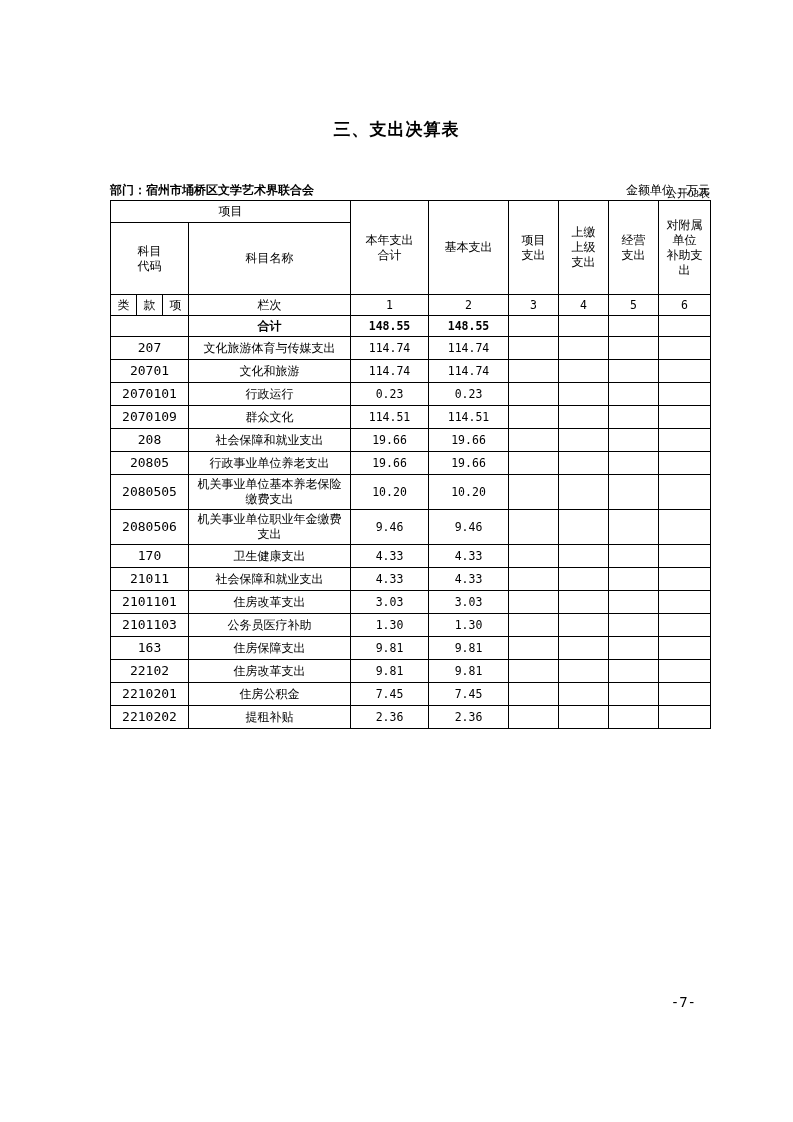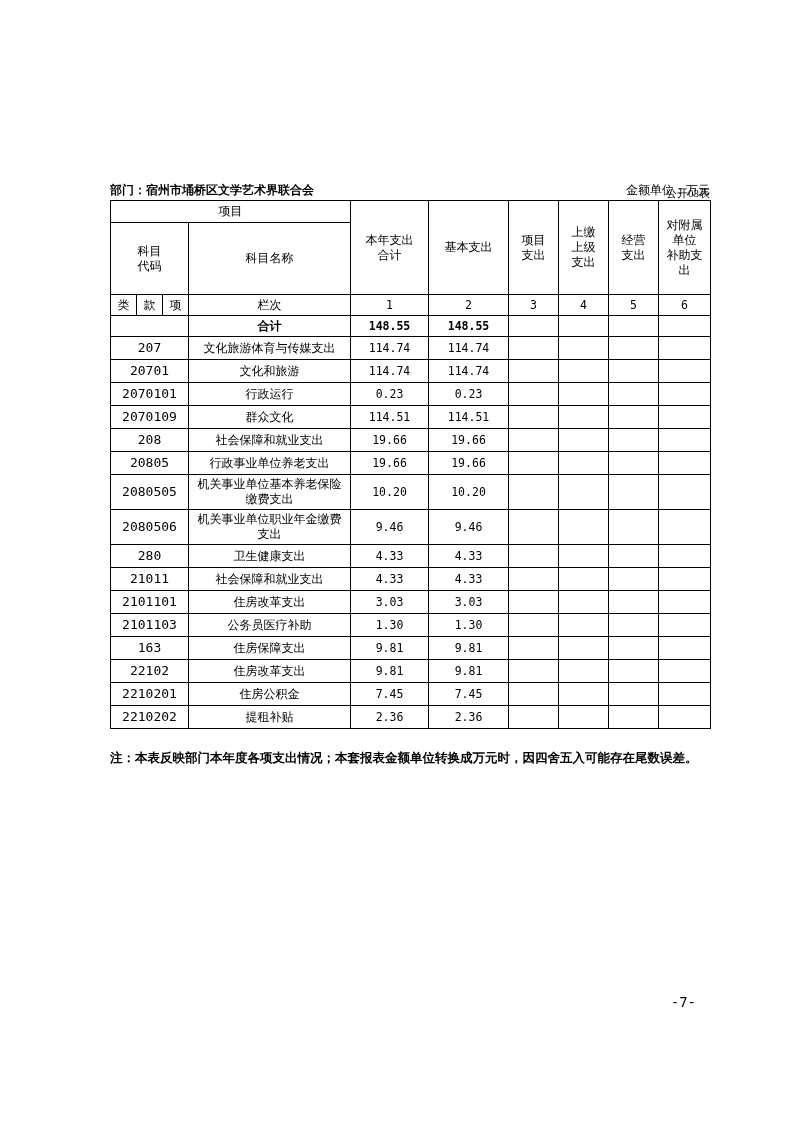--- a/index.html
+++ b/index.html
@@ -64,20 +64,21 @@
   .page-number {
     position: absolute; top: 994px; right: 97px;
     font-size: 14px; font-family: "DejaVu Sans Mono", monospace;
   }
 </style>
 </head>
 <body>
 
 <div class="page">
 
+  <h1 class="title">三、支出决算表</h1>
 
   <div class="form-no">公开03表</div>
 
   <div class="meta-row">
     <span class="dept">部门：宿州市埇桥区文学艺术界联合会</span>
     <span class="unit">金额单位：万元</span>
   </div>
 
   <table class="report">
     <colgroup>
@@ -213,21 +214,21 @@
     <td colspan="3" class="code">2080506</td>
     <td class="name">机关事业单位职业年金缴费支出</td>
     <td class="num">9.46</td>
     <td class="num">9.46</td>
     <td class="num"></td>
     <td class="num"></td>
     <td class="num"></td>
     <td class="num"></td>
   </tr>
         <tr class="data-row">
-    <td colspan="3" class="code">280</td>
+    <td colspan="3" class="code">170</td>
     <td class="name">卫生健康支出</td>
     <td class="num">4.33</td>
     <td class="num">4.33</td>
     <td class="num"></td>
     <td class="num"></td>
     <td class="num"></td>
     <td class="num"></td>
   </tr>
         <tr class="data-row">
     <td colspan="3" class="code">21011</td>
@@ -295,17 +296,16 @@
     <td class="num">2.36</td>
     <td class="num">2.36</td>
     <td class="num"></td>
     <td class="num"></td>
     <td class="num"></td>
     <td class="num"></td>
   </tr>
       </tbody>
   </table>
 
-  <p class="note">注：本表反映部门本年度各项支出情况；本套报表金额单位转换成万元时，因四舍五入可能存在尾数误差。</p>
 
   <div class="page-number">-7-</div>
 
 </div>
 
 </body></html>

